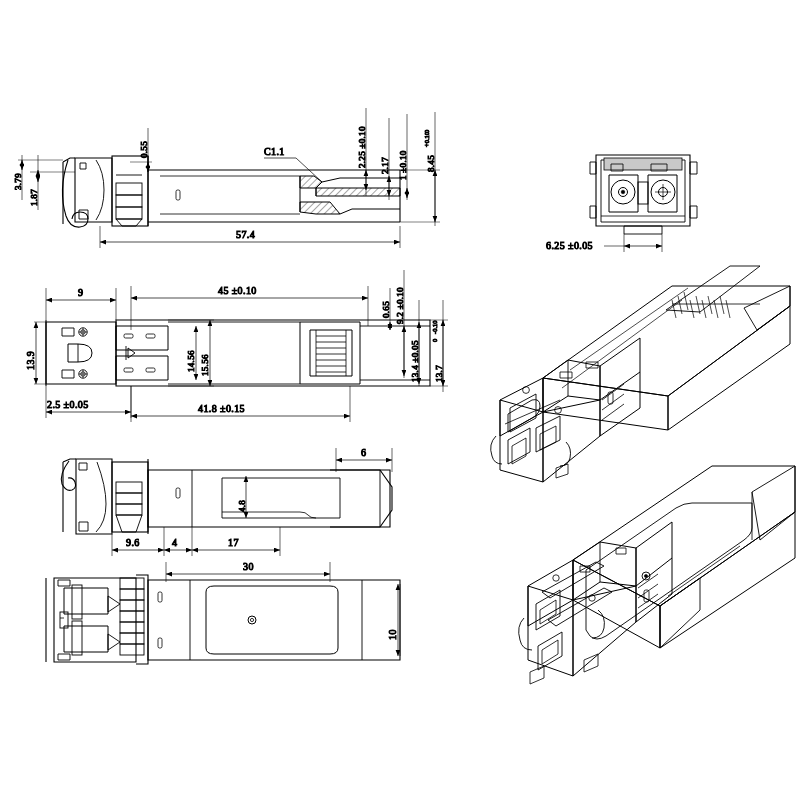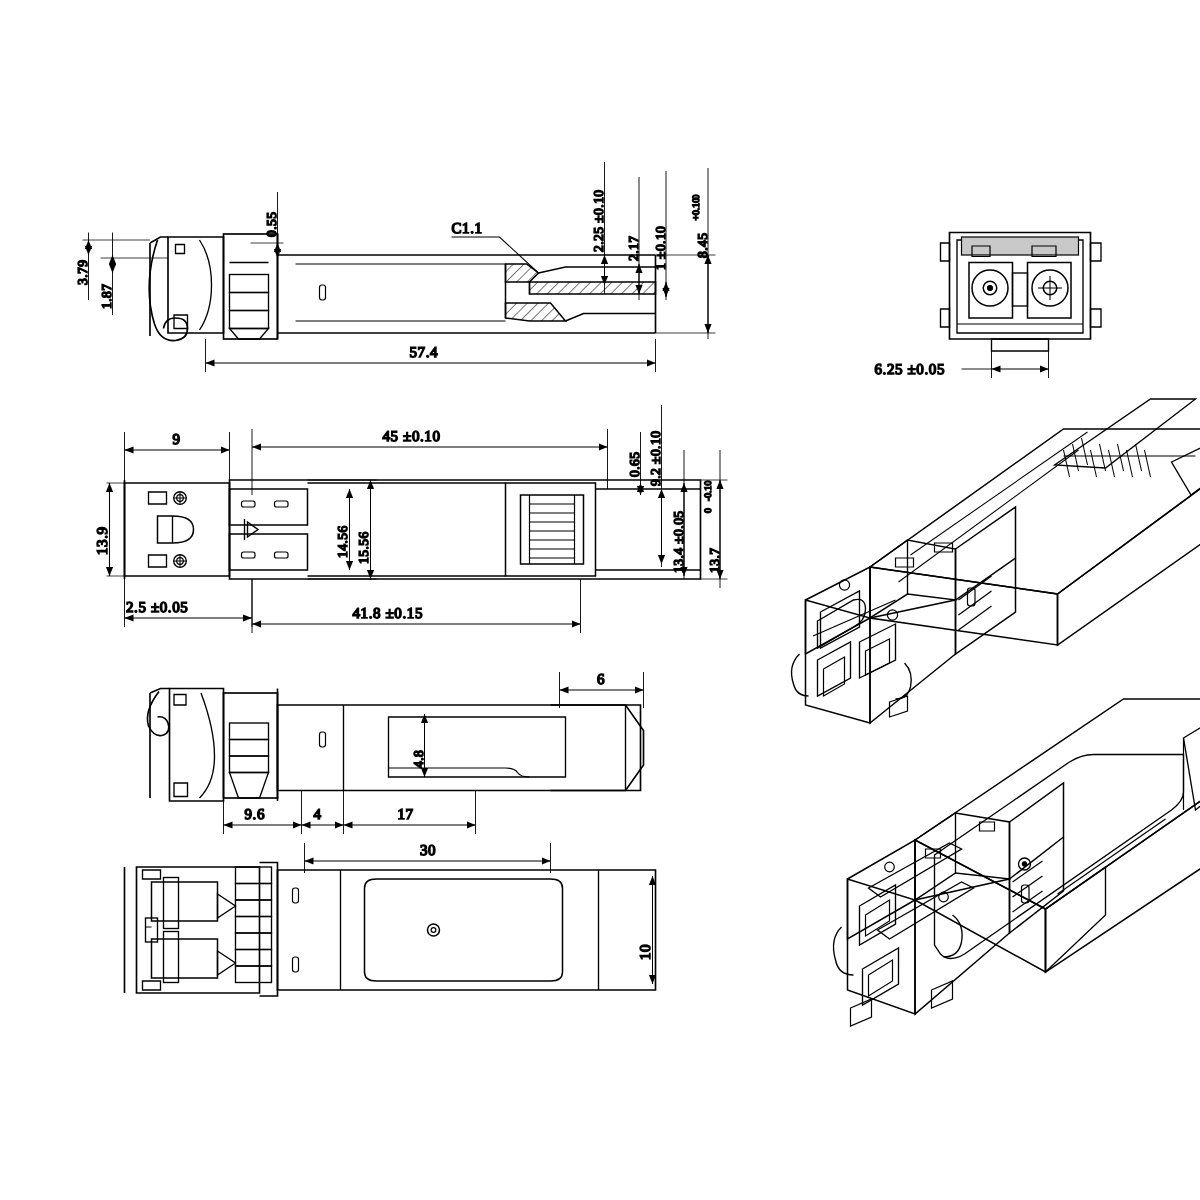--- a/index.html
+++ b/index.html
@@ -1,18 +1,18 @@
 <!DOCTYPE html>
 <html><head>
 <meta charset="utf-8">
 <style>
   html,body{margin:0;padding:0;background:#ffffff;}
   body{width:800px;height:800px;overflow:hidden;
        font-family:"Liberation Serif",serif;color:#000;}
-  #sheet{position:relative;width:684px;height:800px;background:#fff;padding-left:37px;}
+  #sheet{position:relative;width:684px;height:800px;background:#fff;}
   svg{display:block;}
   .dim{font-family:"Liberation Serif",serif;font-size:10px;fill:#000;letter-spacing:.4px;}
   .dim-sm{font-family:"Liberation Serif",serif;font-size:9px;fill:#000;letter-spacing:.3px;}
   .dim-xs{font-family:"Liberation Serif",serif;font-size:6.5px;fill:#000;}
 </style>
 </head>
 <body>
 
 <div id="sheet">
 <svg width="800" height="800" viewBox="0 0 800 800">

